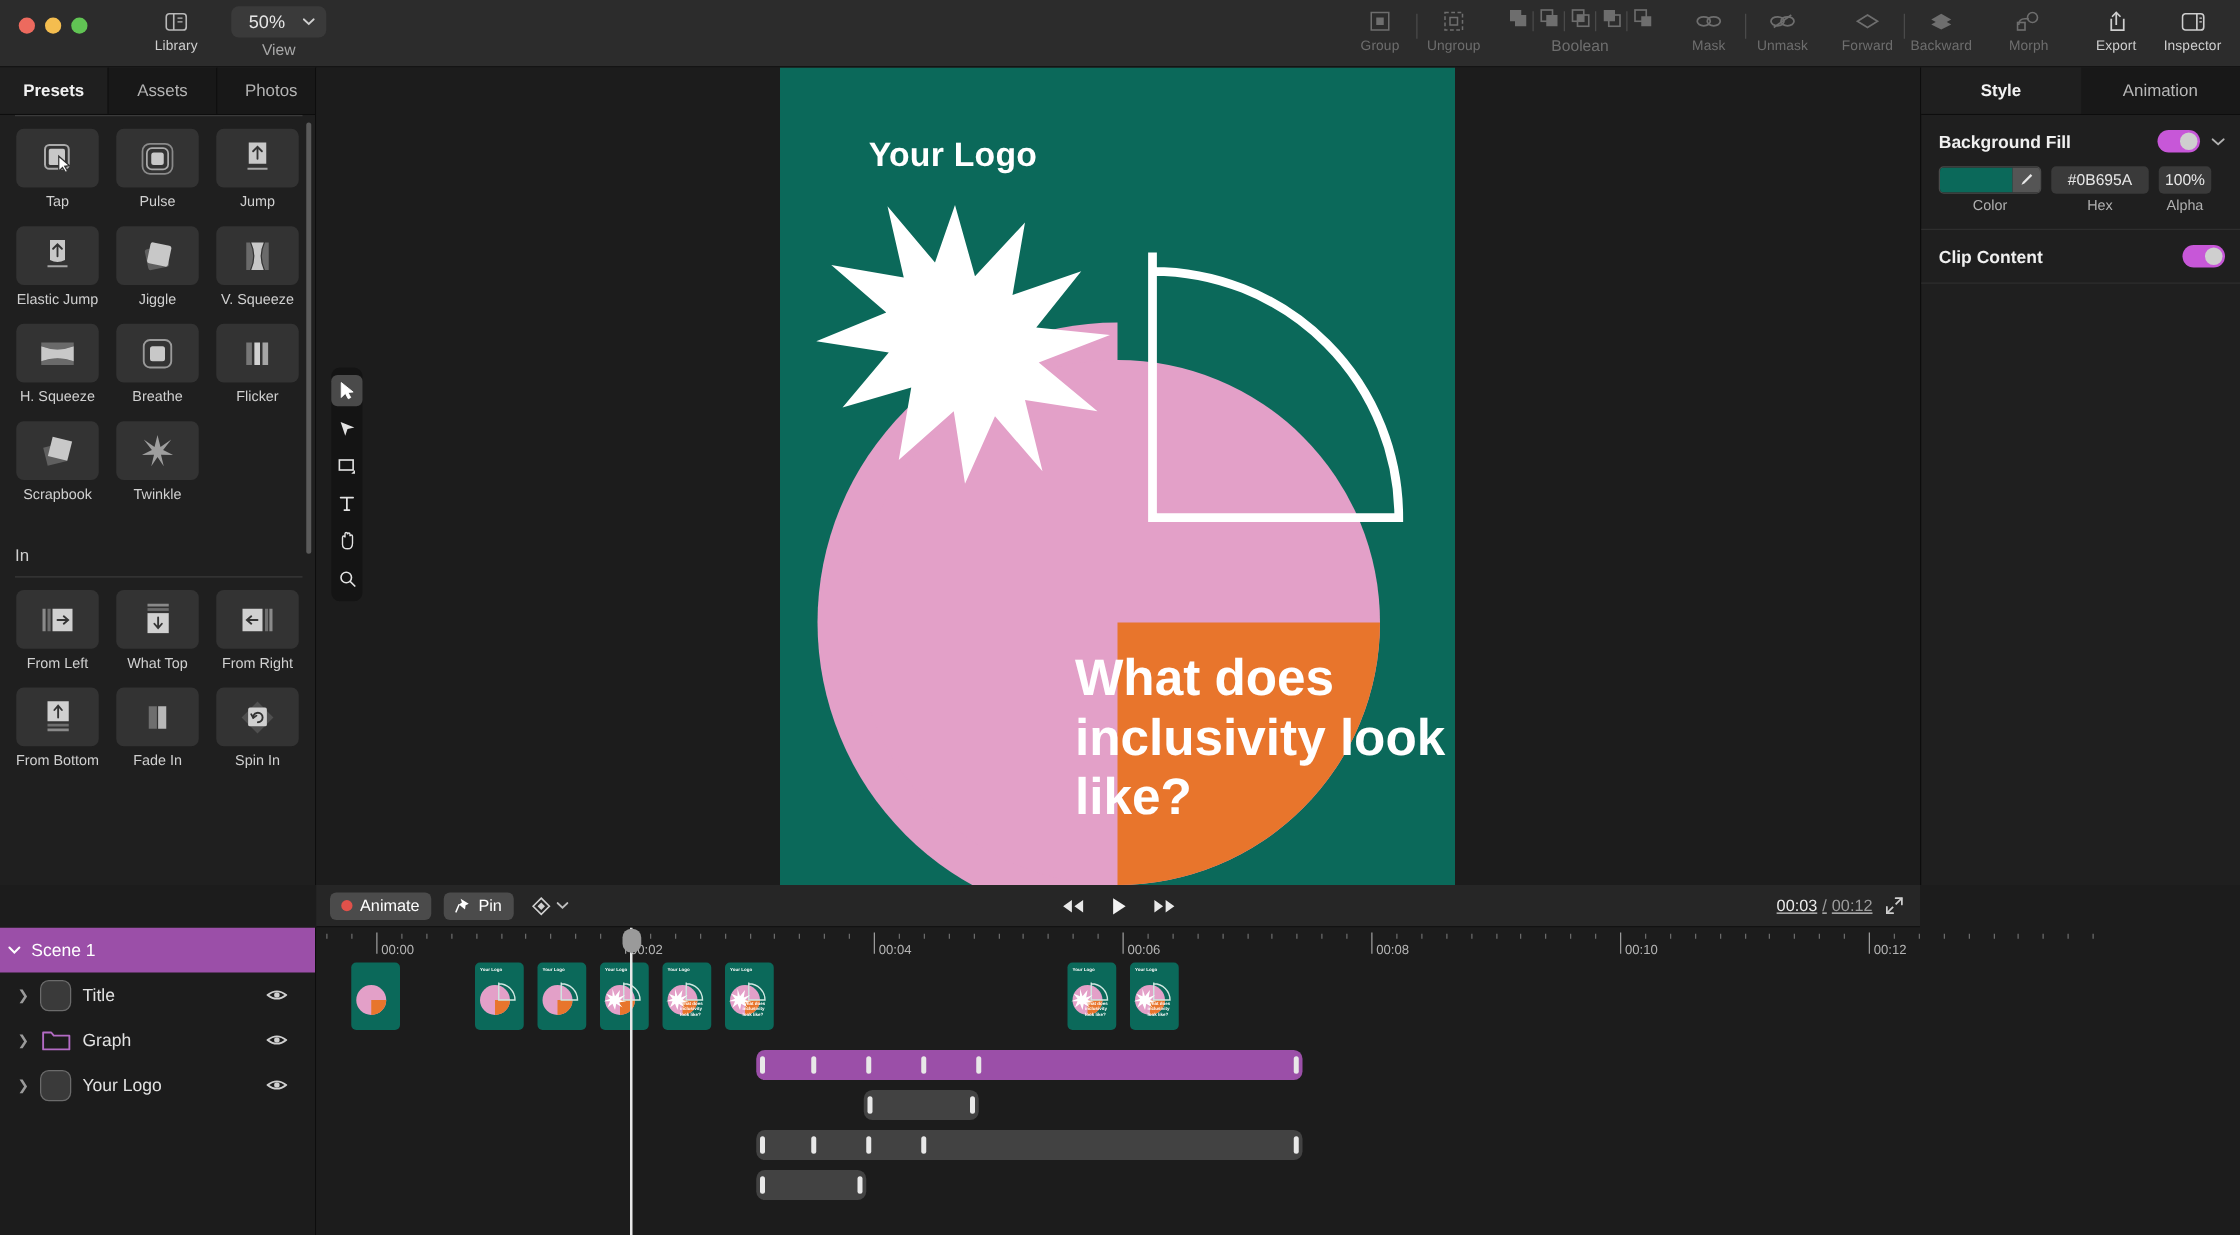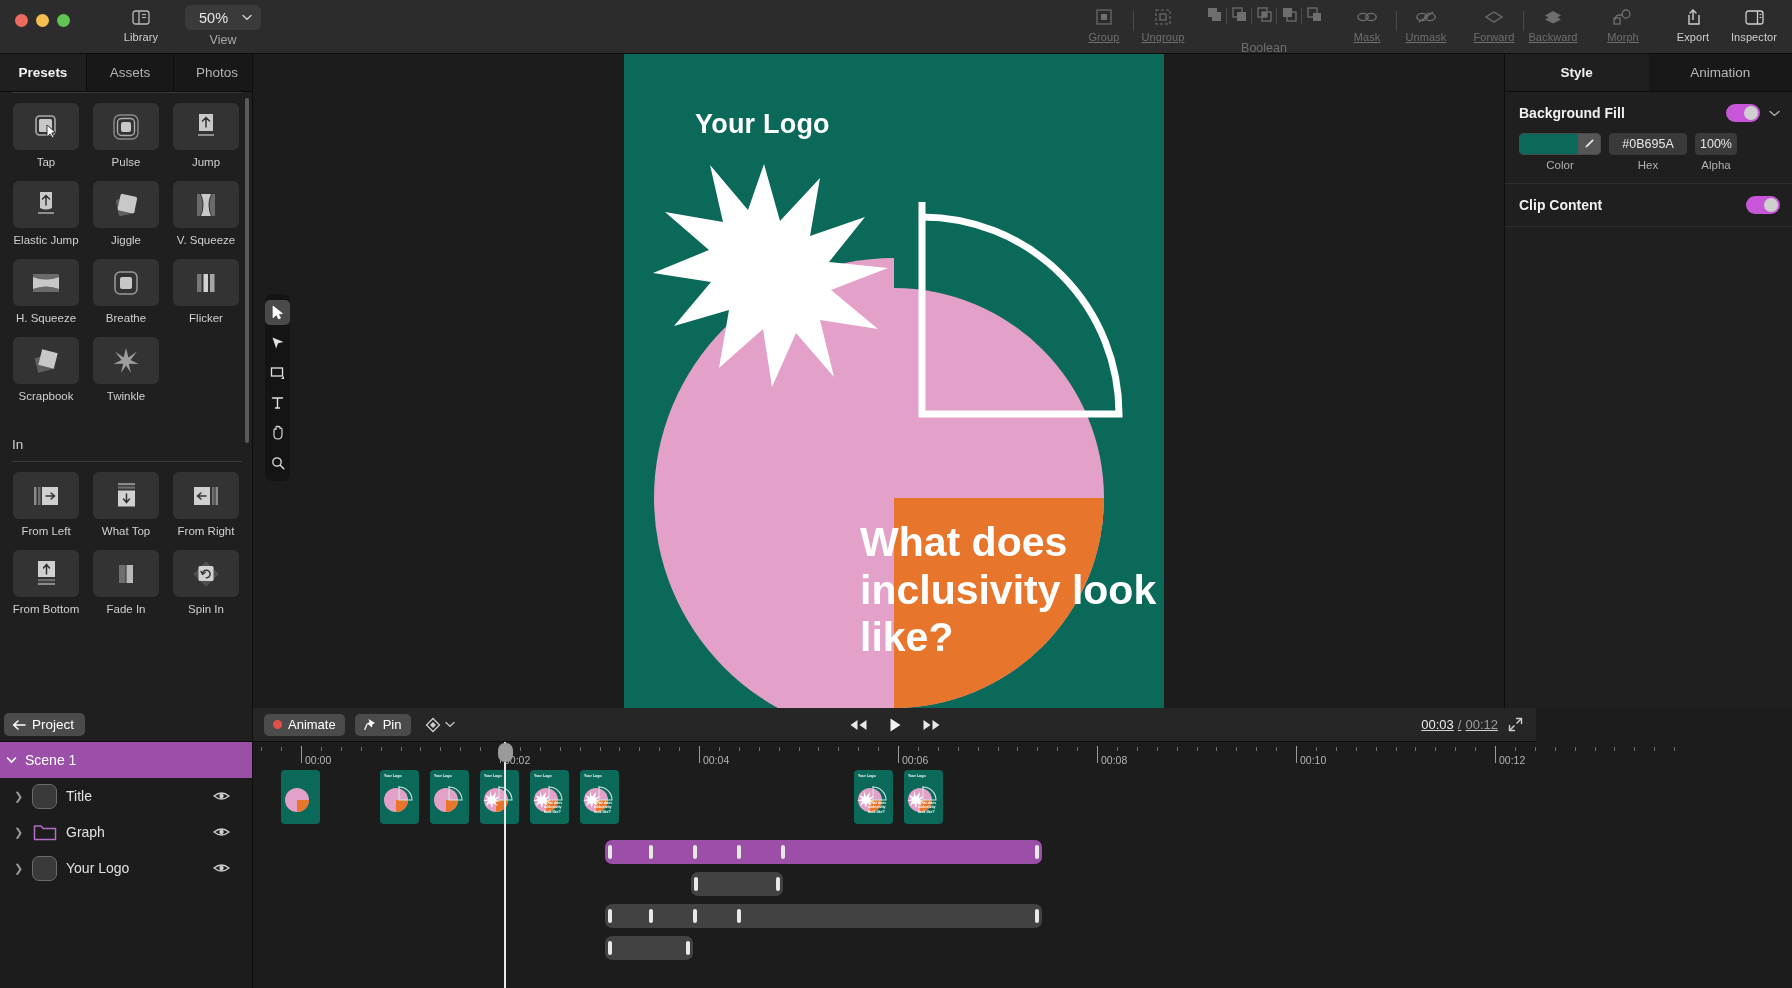--- a/index.html
+++ b/index.html
@@ -25,21 +25,21 @@
   .dot.red { background: #ed6a5e; }
   .dot.yellow { background: #f4bd4f; }
   .dot.green { background: #61c454; }
   .tb-item {
     display: flex; flex-direction: column; align-items: center;
     justify-content: flex-start;
     min-width: 52px; padding-top: 5px; color: #a8a8a8;
   }
   .tb-item .ico { height: 24px; display: flex; align-items: center; justify-content: center; }
   .tb-item .lbl { font-size: 11px; margin-top: 2px; letter-spacing: .1px; }
-  .tb-item.dim { color: #6e6e6e; text-decoration: underline; }
+  .tb-item.dim { color: #6e6e6e; }
   .tb-item.bright { color: #cfcfcf; }
   .tb-sep { width: 1px; height: 20px; background: #4a4a4a; margin: 11px 3px 0 3px; }
 
   .library-btn { margin-left: 45px; }
   .zoomsel {
     display: flex; align-items: center; gap: 14px;
     background: #3a3a3a; border-radius: 6px;
     padding: 3px 9px 3px 14px; height: 25px; margin-top: 5px;
     font-size: 14.5px; color: #e6e6e6;
   }
@@ -198,21 +198,21 @@
     background: #9a9a9a; border-radius: 7px 7px 7px 7px;
   }
   .playhead-knob::after {
     content: ''; position: absolute; left: 4px; top: 15px;
     border-left: 3.5px solid transparent; border-right: 3.5px solid transparent;
     border-top: 5px solid #9a9a9a;
   }
 
   
   .inspector {
-    position: absolute; right: 0; top: 54px; width: 288px; height: 654px;
+    position: absolute; right: 0; top: 54px; width: 256px; height: 654px;
     background: #1f1f1f; border-left: 1px solid #0d0d0d;
   }
   .insp-tabs { display: flex; height: 38px; border-bottom: 1px solid #0d0d0d; }
   .insp-tab {
     flex: 1; display: flex; align-items: center; justify-content: center;
     font-size: 13.5px; color: #b8b8b8; background: #181818;
   }
   .insp-tab.active { background: #1f1f1f; color: #f2f2f2; font-weight: bold; }
   .insp-sec { padding: 12px 12px 12px 14px; border-bottom: 1px solid #2e2e2e; }
   .insp-row { display: flex; align-items: center; justify-content: space-between; }
@@ -318,21 +318,21 @@
           <div class="tool-b"><svg width="18" height="18" viewBox="0 0 18 18">
                 <rect x="3" y="3" width="9" height="9" fill="#6e6e6e"></rect>
                 <rect x="7" y="7" width="9" height="9" fill="none" stroke="#6e6e6e" stroke-width="1.3"></rect>
               </svg></div>
           <div class="tb-sep" style="margin-top:0;height:16px;"></div>
           <div class="tool-b"><svg width="18" height="18" viewBox="0 0 18 18">
                 <rect x="3" y="3" width="9" height="9" fill="none" stroke="#6e6e6e" stroke-width="1.3"></rect>
                 <rect x="8" y="8" width="8" height="8" fill="#6e6e6e"></rect>
               </svg></div>
         </div>
-        <div class="lbl" style="font-size:12.5px;color:#6e6e6e;margin-top:14px;">Boolean</div>
+        <div class="lbl" style="font-size:12.5px;color:#6e6e6e;margin-top:2px;">Boolean</div>
       </div>
 
       <div class="tb-item dim" style="margin-left:18px;">
         <div class="ico">
           <svg width="22" height="12" viewBox="0 0 22 12">
               <ellipse cx="7" cy="6" rx="5.2" ry="3.6" fill="none" stroke="#6e6e6e" stroke-width="1.4"></ellipse>
               <ellipse cx="15" cy="6" rx="5.2" ry="3.6" fill="none" stroke="#6e6e6e" stroke-width="1.4"></ellipse>
             </svg>
         </div>
         <div class="lbl">Mask</div>
@@ -606,28 +606,20 @@
               </svg>
             </div>
           <div class="preset-lbl">Spin In</div>
         </div>
       </div>
     </div>
 
     <div class="lp-sbar"></div>
   </div>
 
-  <div class="projectbar">
-    <div class="proj-btn">
-      <svg width="14" height="12" viewBox="0 0 14 12">
-          <path d="M13 6 L2 6 M6 2 L1.6 6 L6 10" fill="none" stroke="#fff" stroke-width="1.5" stroke-linecap="round" stroke-linejoin="round"></path>
-        </svg>
-      <span>Project</span>
-    </div>
-  </div>
 
   <div class="layerpanel">
     <div class="scene-row">
       <svg width="11" height="8" viewBox="0 0 11 8">
           <path d="M1.5 2 L5.5 6 L9.5 2" fill="none" stroke="#fff" stroke-width="1.6" stroke-linecap="round"></path>
         </svg>
       <span>Scene 1</span>
     </div>
 
     <div class="layer-row">

